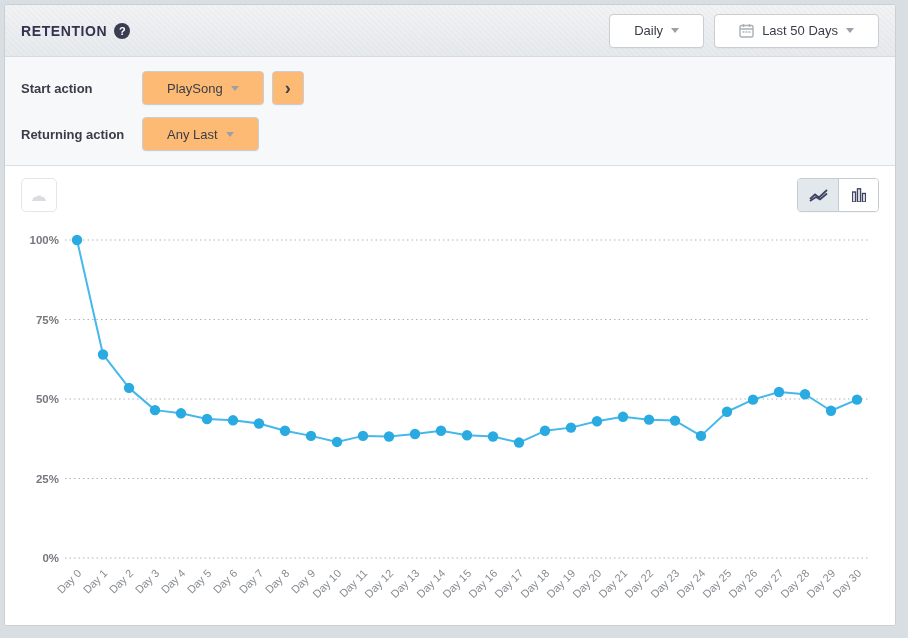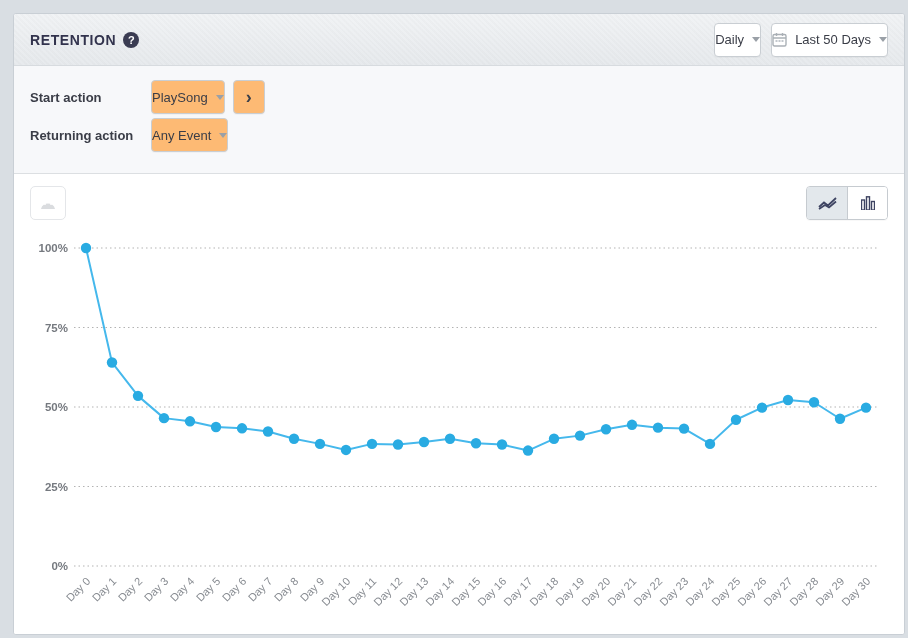--- a/index.html
+++ b/index.html
@@ -4,21 +4,21 @@
 <style>
   * { margin:0; padding:0; box-sizing:border-box; }
   html,body { width:908px; height:638px; }
   body {
     background:#d9dee3;
     font-family:"Liberation Sans", sans-serif;
     color:#3a3d47;
     overflow:hidden;
   }
   .panel {
-    margin:13px; width:892px; height:622px;
+    margin:4px; width:892px; height:622px;
     background:#fff;
     border:1px solid #c9cfd5;
     border-radius:3px;
     display:flex; flex-direction:column;
     overflow:hidden;
   }
   
   .hdr {
     height:52px; flex:0 0 52px;
     display:flex; align-items:center; justify-content:space-between;
@@ -37,35 +37,35 @@
     width:16px; height:16px; border-radius:50%;
     background:#3a3c52; color:#fff;
     font-size:11px; font-weight:700;
     display:flex; align-items:center; justify-content:center;
     cursor:pointer;
   }
   .hdr-right { display:flex; gap:10px; }
   .btn {
     background:#fff; border:1px solid #c9ced3; border-radius:4px;
     height:34px; display:flex; align-items:center; gap:8px;
-    padding:0 0; font-size:13px; color:#3a3d47;
+    padding:0 24px; font-size:13px; color:#3a3d47;
     cursor:pointer; box-shadow:0 1px 1px rgba(0,0,0,0.03);
   }
   .caret {
     width:0; height:0; border-left:4px solid transparent;
     border-right:4px solid transparent; border-top:5px solid #9aa0a7;
     display:inline-block;
   }
   
   .controls {
     flex:0 0 108px;
     background:#f7f8fa;
     border-bottom:1px solid #dcdfe2;
     padding:14px 16px;
-    display:flex; flex-direction:column; gap:4px;
+    display:flex; flex-direction:column; gap:12px;
   }
   .ctl-row { display:flex; align-items:center; }
   .ctl-label {
     flex:0 0 121px; font-size:13px; font-weight:700; color:#3a3d47;
   }
   .ctl-row .btn { background:#fdba74; }
   .expand-btn {
     width:32px; height:34px; margin-left:8px;
     display:flex; align-items:center; justify-content:center;
     font-size:18px; font-weight:700; color:#3a3f4a;
@@ -131,21 +131,21 @@
         <span>PlaySong</span>
         <span class="caret"></span>
       </div>
       <div class="btn expand-btn">
         <span>›</span>
       </div>
     </div>
     <div class="ctl-row">
       <span class="ctl-label">Returning action</span>
       <div class="btn">
-        <span>Any Event</span>
+        <span>Any Last</span>
         <span class="caret"></span>
       </div>
     </div>
   </div>
 
   <div class="chart-sec">
     <div class="chart-toolbar">
       <div class="icon-btn-disabled">
         <span style="display:flex;">
           <svg width="18" height="14" viewBox="0 0 18 14">

